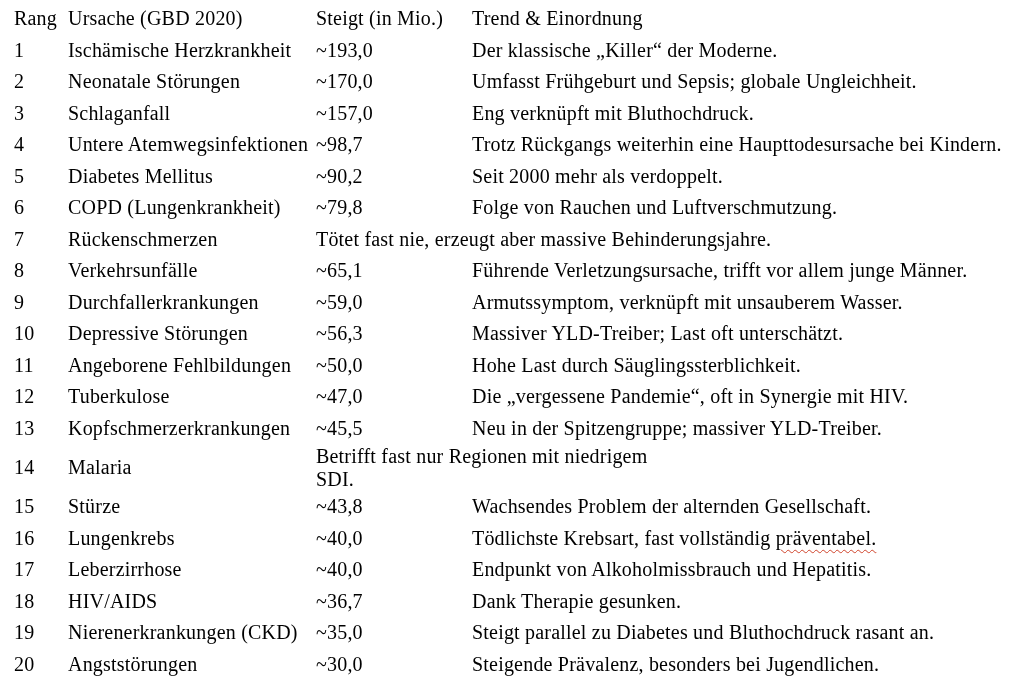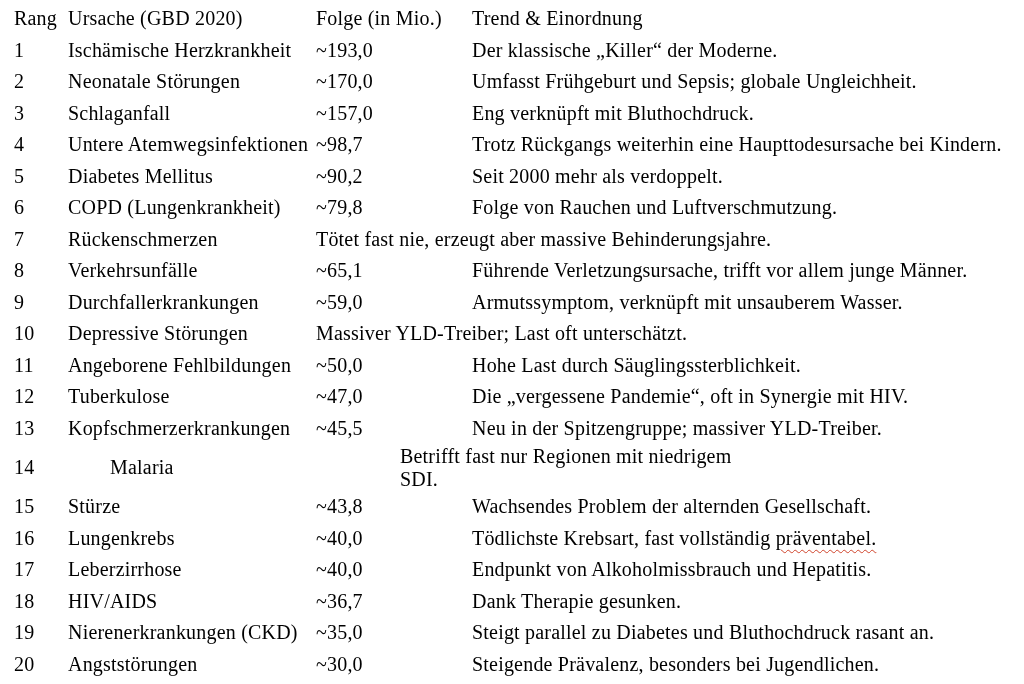--- a/index.html
+++ b/index.html
@@ -16,21 +16,21 @@
   .doc {
     width: 856px;
     padding: 3px 0 0 14px;
   }
   .row {
     display: grid;
     grid-template-columns: 54px 248px 156px auto;
     align-items: center;
     min-height: 31.5px;
   }
-  .row.tall { min-height: 47px; gap: 42px; }
+  .row.tall { min-height: 47px; }
   .cell {
     white-space: pre; 
     line-height: 23px;
     overflow: visible;
   }
   .spellcheck {
     text-decoration-line: underline;
     text-decoration-style: wavy;
     text-decoration-color: #d0442c;
     text-decoration-thickness: 1px;
@@ -38,21 +38,21 @@
   }
 </style>
 </head>
 <body>
 
 <div class="doc">
 
   <div class="row">
     <div class="cell">Rang</div>
     <div class="cell">Ursache (GBD 2020)</div>
-    <div class="cell">Folge (in Mio.)</div>
+    <div class="cell">Steigt (in Mio.)</div>
     <div class="cell">Trend &amp; Einordnung</div>
   </div>
 
   <div class="row">
     <div class="cell">1</div>
     <div class="cell">Ischämische Herzkrankheit</div>
     <div class="cell">~193,0</div>
     <div class="cell">Der klassische „Killer“ der Moderne.</div>
   </div>
 
@@ -107,20 +107,21 @@
   <div class="row">
     <div class="cell">9</div>
     <div class="cell">Durchfallerkrankungen</div>
     <div class="cell">~59,0</div>
     <div class="cell">Armutssymptom, verknüpft mit unsauberem Wasser.</div>
   </div>
 
   <div class="row">
     <div class="cell">10</div>
     <div class="cell">Depressive Störungen</div>
+    <div class="cell">~56,3</div>
     <div class="cell">Massiver YLD-Treiber; Last oft unterschätzt.</div>
   </div>
 
   <div class="row">
     <div class="cell">11</div>
     <div class="cell">Angeborene Fehlbildungen</div>
     <div class="cell">~50,0</div>
     <div class="cell">Hohe Last durch Säuglingssterblichkeit.</div>
   </div>
 

